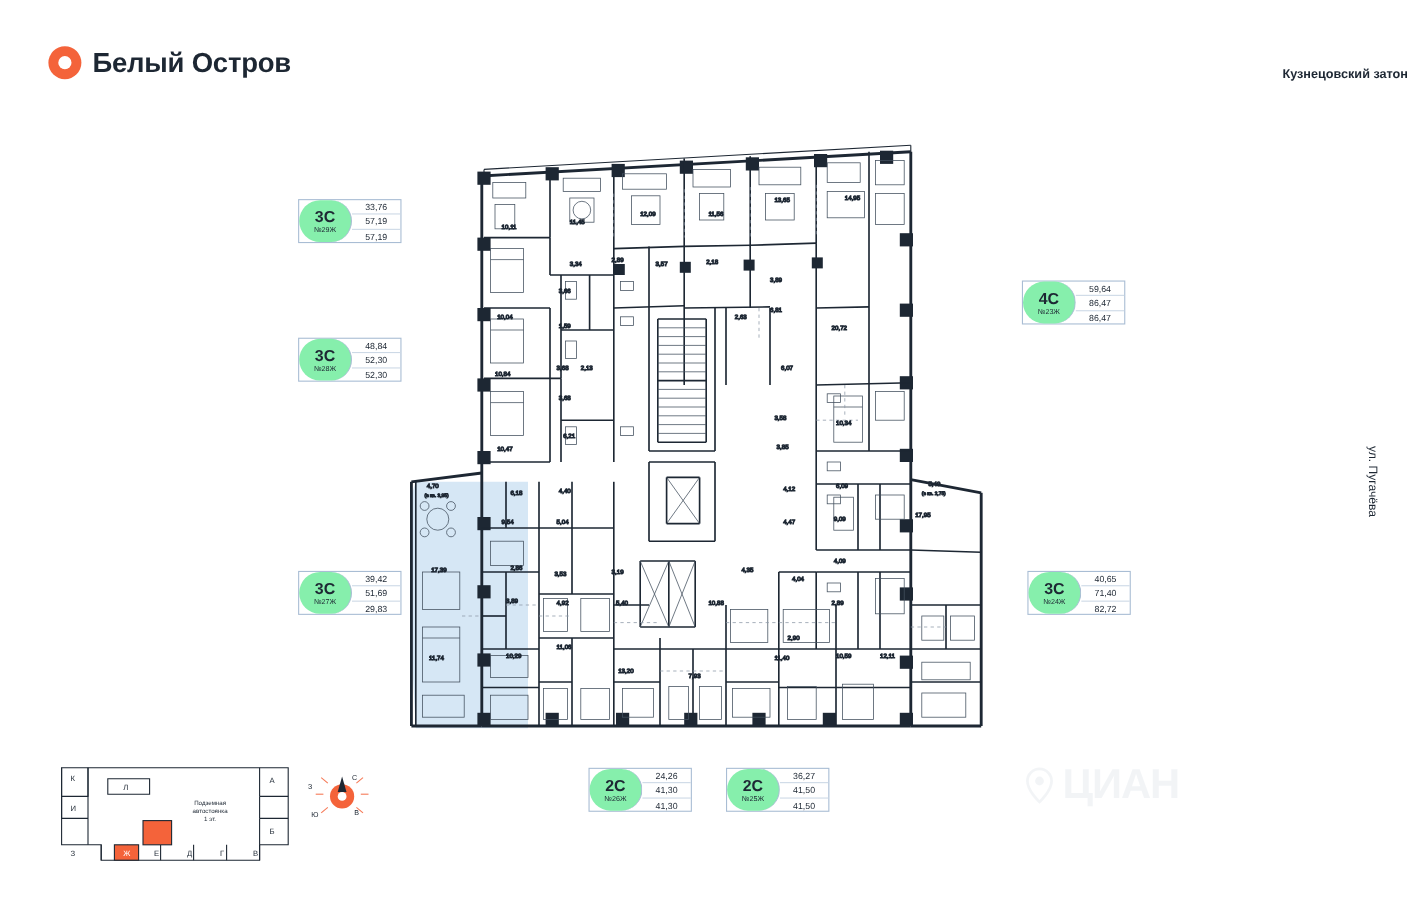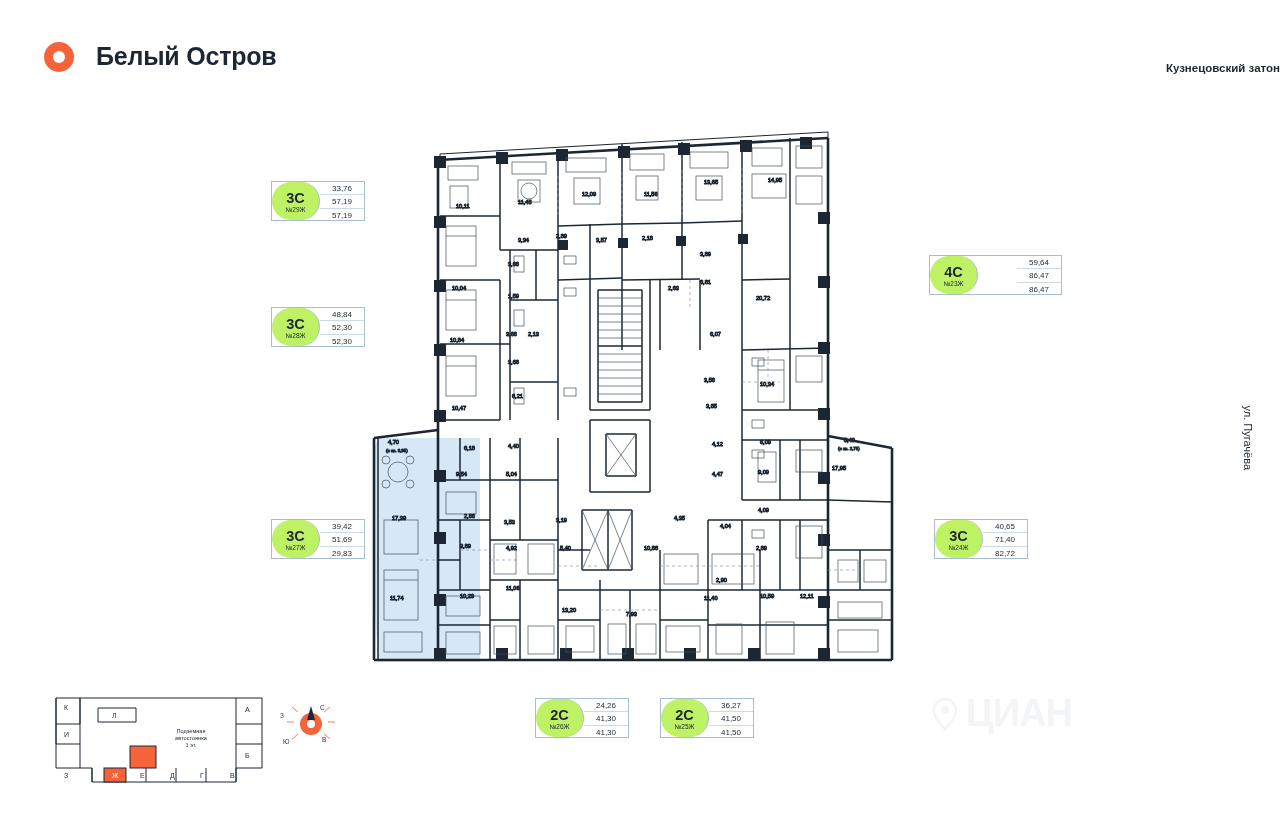--- a/index.html
+++ b/index.html
@@ -13,22 +13,22 @@
     position: relative;
     overflow: hidden;
   }
 
   
   #logo {
     position: absolute;
     left: 44px;
     top: 42px;
     display: flex;
-    align-items: flex-start;
-    gap: 22px;
+    align-items: center;
+    gap: 10px;
   }
   #logo .mark {
     width: 30px; height: 30px;
     border-radius: 50%;
     background: #f4633a;
     position: relative;
   }
   #logo .mark::after {
     content: "";
     position: absolute;
@@ -71,21 +71,21 @@
   .badge {
     position: absolute;
     display: flex;
     border: 1px solid #a9bdd4;
     background: #ffffff;
     height: 40px;
   }
   .badge .left {
     width: 48px;
     border-right: 1px solid #a9bdd4;
-    background: #bef264;
+    background: #86efac;
     display: flex;
     flex-direction: column;
     align-items: center;
     justify-content: center;
     padding-top: 2px;
     border-radius: 19px;
   }
   .badge .left .type {
     font-size: 14.5px;
     font-weight: bold;
@@ -218,21 +218,21 @@
     <div class="type">3С</div>
     <div class="num">№27Ж</div>
   </div>
   <div class="right">
     <div>39,42</div>
     <div>51,69</div>
     <div>29,83</div>
   </div>
 </div>
 
-<div class="badge" style="left:929px; top:255px;gap:39px;">
+<div class="badge" style="left:929px; top:255px;">
   <div class="left">
     <div class="type">4С</div>
     <div class="num">№23Ж</div>
   </div>
   <div class="right">
     <div>59,64</div>
     <div>86,47</div>
     <div>86,47</div>
   </div>
 </div>

